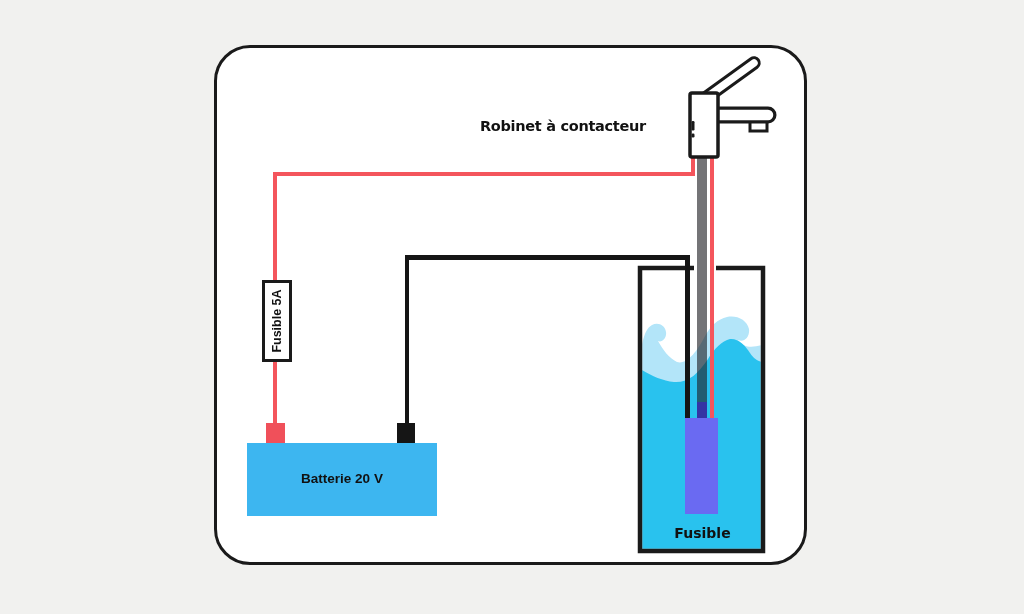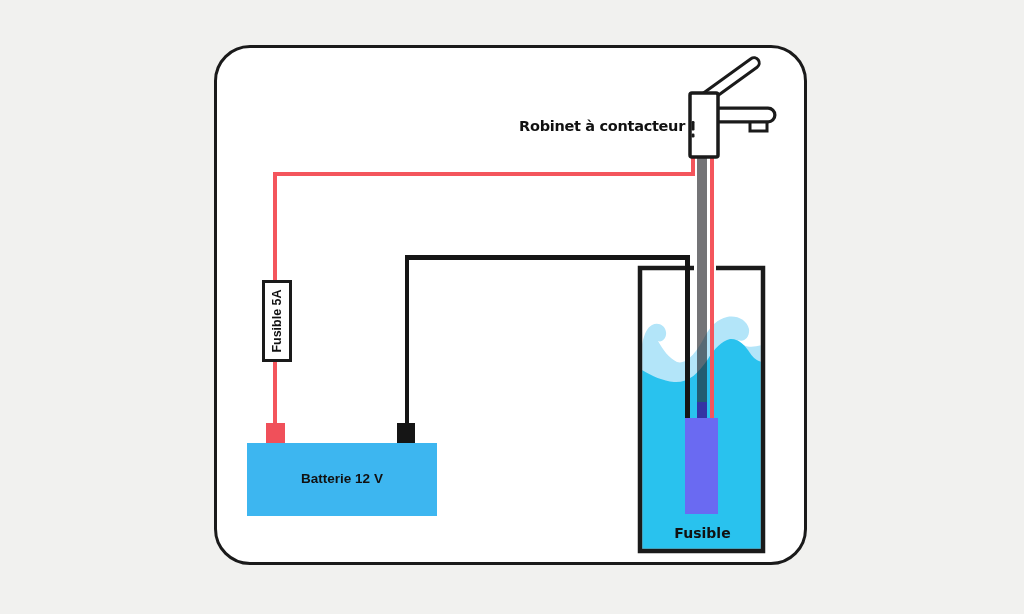--- a/index.html
+++ b/index.html
@@ -22,21 +22,21 @@
   .abs{position:absolute;}
   #card{
     left:214px;top:45px;width:593px;height:520px;
     background:var(--card-bg);
     border:3px solid var(--outline);
     border-radius:36px;
   }
   .label{color:#111;font-weight:bold;line-height:1.1;}
   #faucet-label{
     left:480px;top:119px;width:205px;
-    text-align:right;font-size:14.5px;
+    text-align:left;font-size:14.5px;
     font-family:"DejaVu Sans","Liberation Sans",sans-serif;
     letter-spacing:-0.3px;
   }
   .wire-pos{background:var(--wire-positive);}
   .wire-neg{background:var(--wire-negative);}
   
   #pos-a{left:691px;top:155px;width:3.5px;height:20px;}
   #pos-b{left:273px;top:172px;width:421.5px;height:3.5px;}
   #pos-c{left:273px;top:172px;width:3.5px;height:112px;}
   #pos-d{left:273px;top:358px;width:3.5px;height:68px;}
@@ -90,21 +90,21 @@
 <div class="abs wire-neg" id="neg-a"></div>
 <div class="abs wire-neg" id="neg-b"></div>
 
 <div class="abs" id="fuse">
   <span>Fusible 5A</span>
 </div>
 
 <div class="abs" id="terminal-pos"></div>
 <div class="abs" id="terminal-neg"></div>
 <div class="abs" id="battery">
-  <div class="label">Batterie 12 V</div>
+  <div class="label">Batterie 20 V</div>
 </div>
 
 <svg class="abs" id="jerrican-svg" viewBox="0 0 133 296">
   <rect x="6" y="8" width="119" height="279" class="white-fill"></rect>
   <clipPath id="jr">
       <rect x="6.3" y="8.3" width="118.4" height="278.4"></rect>
     </clipPath>
   <g clip-path="url(#jr)">
     <path style="fill:var(--wave-light)" d="M6,82 C9,70 11,66 16,63 C22,60 29,63 30,70 C31,76 26,81 22,79
              C27,88 33,96 41,100 C51,103 61,89 68,76 C74,64 82,57 91,55

